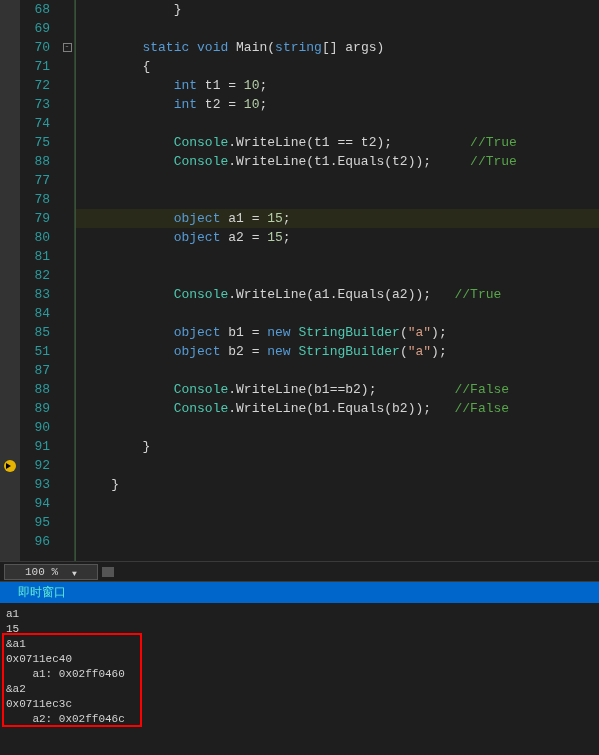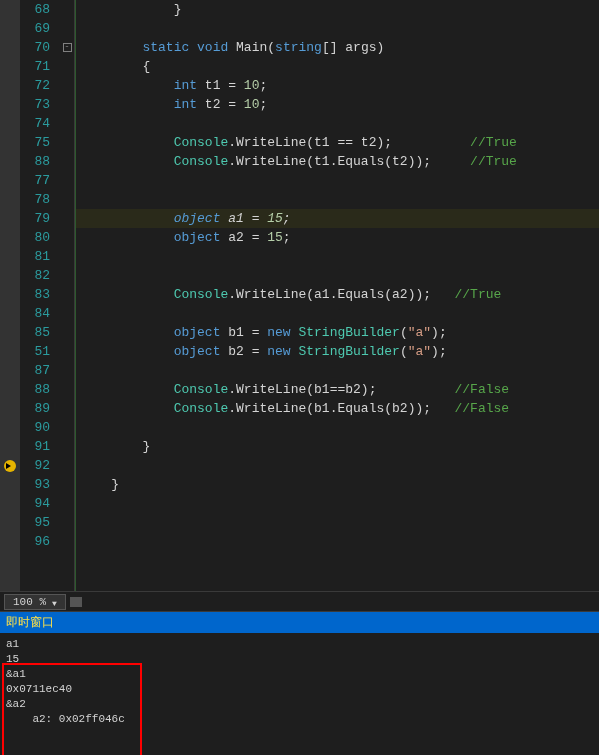--- a/index.html
+++ b/index.html
@@ -80,21 +80,20 @@
   border-left: 1px solid #2d5a2d;
 }
 .code-col .row {
   height: 19px;
   line-height: 19px;
   white-space: pre;
   padding-left: 4px;
 }
 .code-col .row.current {
   background: #2a2a1a;
-  font-style: italic;
 }
 .kw { color: #569cd6; }
 .type { color: #4ec9b0; }
 .str { color: #d69d85; }
 .num { color: #b5cea8; }
 .cmt { color: #57a64a; }
 .op { color: #d4d4d4; }
 .hl {
   background: #f0e68c;
   color: #000;
@@ -106,42 +105,42 @@
   border-top: 1px solid #3a3a3a;
   display: flex;
   align-items: center;
   padding: 0 4px;
   font-size: 11px;
   color: #d4d4d4;
 }
 .zoom-dd {
   background: #333;
   border: 1px solid #555;
-  padding: 1px 8px;
+  padding: 1px 20px;
   display: flex;
   align-items: flex-end;
-  gap: 6px;
+  gap: 14px;
 }
 .zoom-dd .chev { font-size: 8px; }
 .hscroll-thumb {
   margin-left: 4px;
   width: 12px;
   height: 10px;
   background: #555;
 }
 .immediate-panel {
   background: #1e1e1e;
   border-top: 1px solid #3a3a3a;
   display: flex;
   flex-direction: column;
 }
 .immediate-header {
   background: #0066cc;
-  color: #fde047;
-  padding: 2px 6px;
+  color: #5eead4;
+  padding: 2px 18px;
   font-size: 12px;
   font-family: 'Microsoft YaHei', sans-serif;
 }
 .immediate-body {
   padding: 4px 6px 28px 6px;
   font-size: 11px;
   line-height: 15px;
   color: #d4d4d4;
   position: relative;
 }
@@ -293,16 +292,18 @@
 </div>
 
 <div class="immediate-panel">
   <div class="immediate-header">即时窗口</div>
   <div class="immediate-body" id="imm-body">
     <div class="red-box" id="red-box" style="top: 30px; left: 2px; width: 140px; height: 94px;"></div>
   <div class="row">a1</div>
       <div class="row">15</div>
       <div class="row">&amp;a1</div>
       <div class="row">0x0711ec40</div>
+      <div class="row">    a1: 0x02ff0460</div>
       <div class="row">&amp;a2</div>
+      <div class="row">0x0711ec3c</div>
       <div class="row">    a2: 0x02ff046c</div>
     </div>
 </div>
 
 </body></html>

